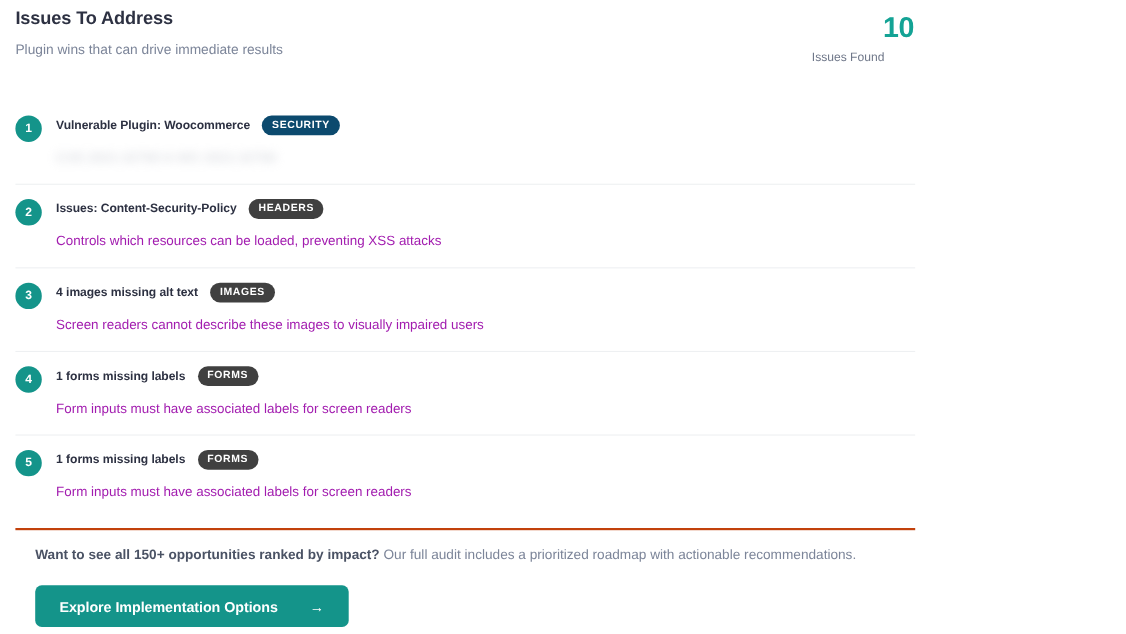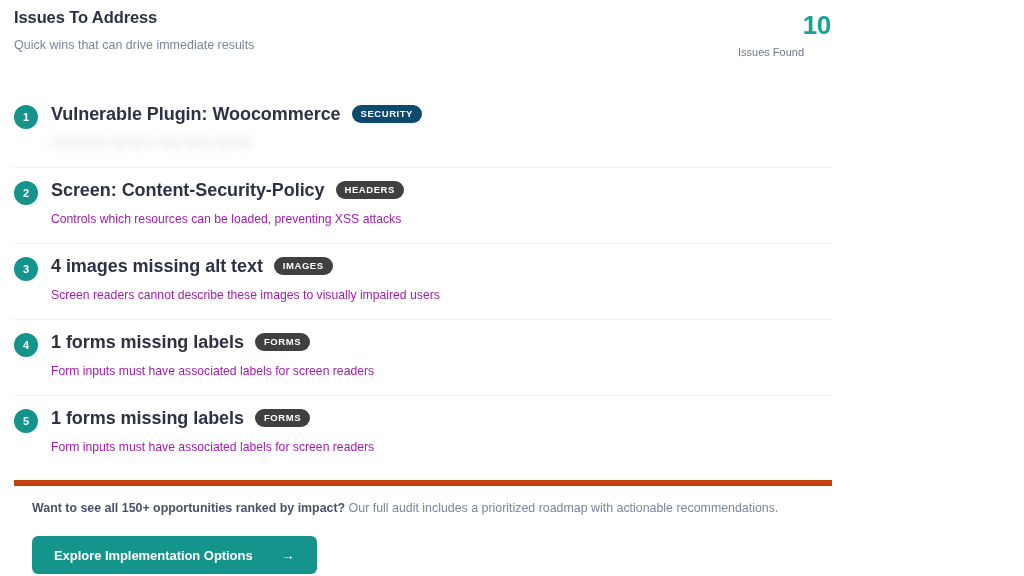--- a/index.html
+++ b/index.html
@@ -101,21 +101,21 @@
   .issue-main {
     margin-left: 37px;
     padding-top: 12px;
   }
   .issue-title-line {
     display: flex;
     align-items: center;
     height: 20px;
   }
   .issue-title {
-    font-size: 18px;
+    font-size: 11px;
     font-weight: bold;
     color: #2d3142;
     letter-spacing: -0.05px;
     white-space: nowrap;
   }
   .badge {
     display: inline-block;
     margin-left: 11px;
     padding: 3px 9px 3px 9px;
     border-radius: 10px;
@@ -147,21 +147,21 @@
     color: #bfc3cb;
     user-select: none;
   }
 
   
   .footer {
     position: absolute;
     left: 14px;
     top: 480px;
     width: 818px;
-    border-top: 6px solid #c2410c;
+    border-top: 2px solid #c2410c;
   }
   .footer-text {
     padding-top: 14px;
     padding-left: 18px;
     font-size: 12.4px;
     color: #7c8599;
     line-height: 16px;
     white-space: nowrap;
   }
   .footer-text b {
@@ -193,21 +193,21 @@
     line-height: 13px;
   }
 </style>
 </head>
 <body>
 
 <div class="page">
 
   <div class="header">
     <div class="page-title">Issues To Address</div>
-    <div class="page-subtitle">Quick wins that can drive immediate results</div>
+    <div class="page-subtitle">Plugin wins that can drive immediate results</div>
   </div>
 
   <div class="counter">
     <div class="counter-value">10</div>
     <div class="counter-label">Issues Found</div>
   </div>
 
   <div class="issue-list">
 
     <div class="issue-row">
@@ -218,21 +218,21 @@
           <span class="badge badge-security">SECURITY</span>
         </div>
         <div class="issue-desc redacted">CVE-2021-32790 in WC-2021-32790</div>
       </div>
     </div>
 
     <div class="issue-row">
       <div class="issue-num">2</div>
       <div class="issue-main">
         <div class="issue-title-line">
-          <span class="issue-title">Screen: Content-Security-Policy</span>
+          <span class="issue-title">Issues: Content-Security-Policy</span>
           <span class="badge badge-gray">HEADERS</span>
         </div>
         <div class="issue-desc">Controls which resources can be loaded, preventing XSS attacks</div>
       </div>
     </div>
 
     <div class="issue-row">
       <div class="issue-num">3</div>
       <div class="issue-main">
         <div class="issue-title-line">

